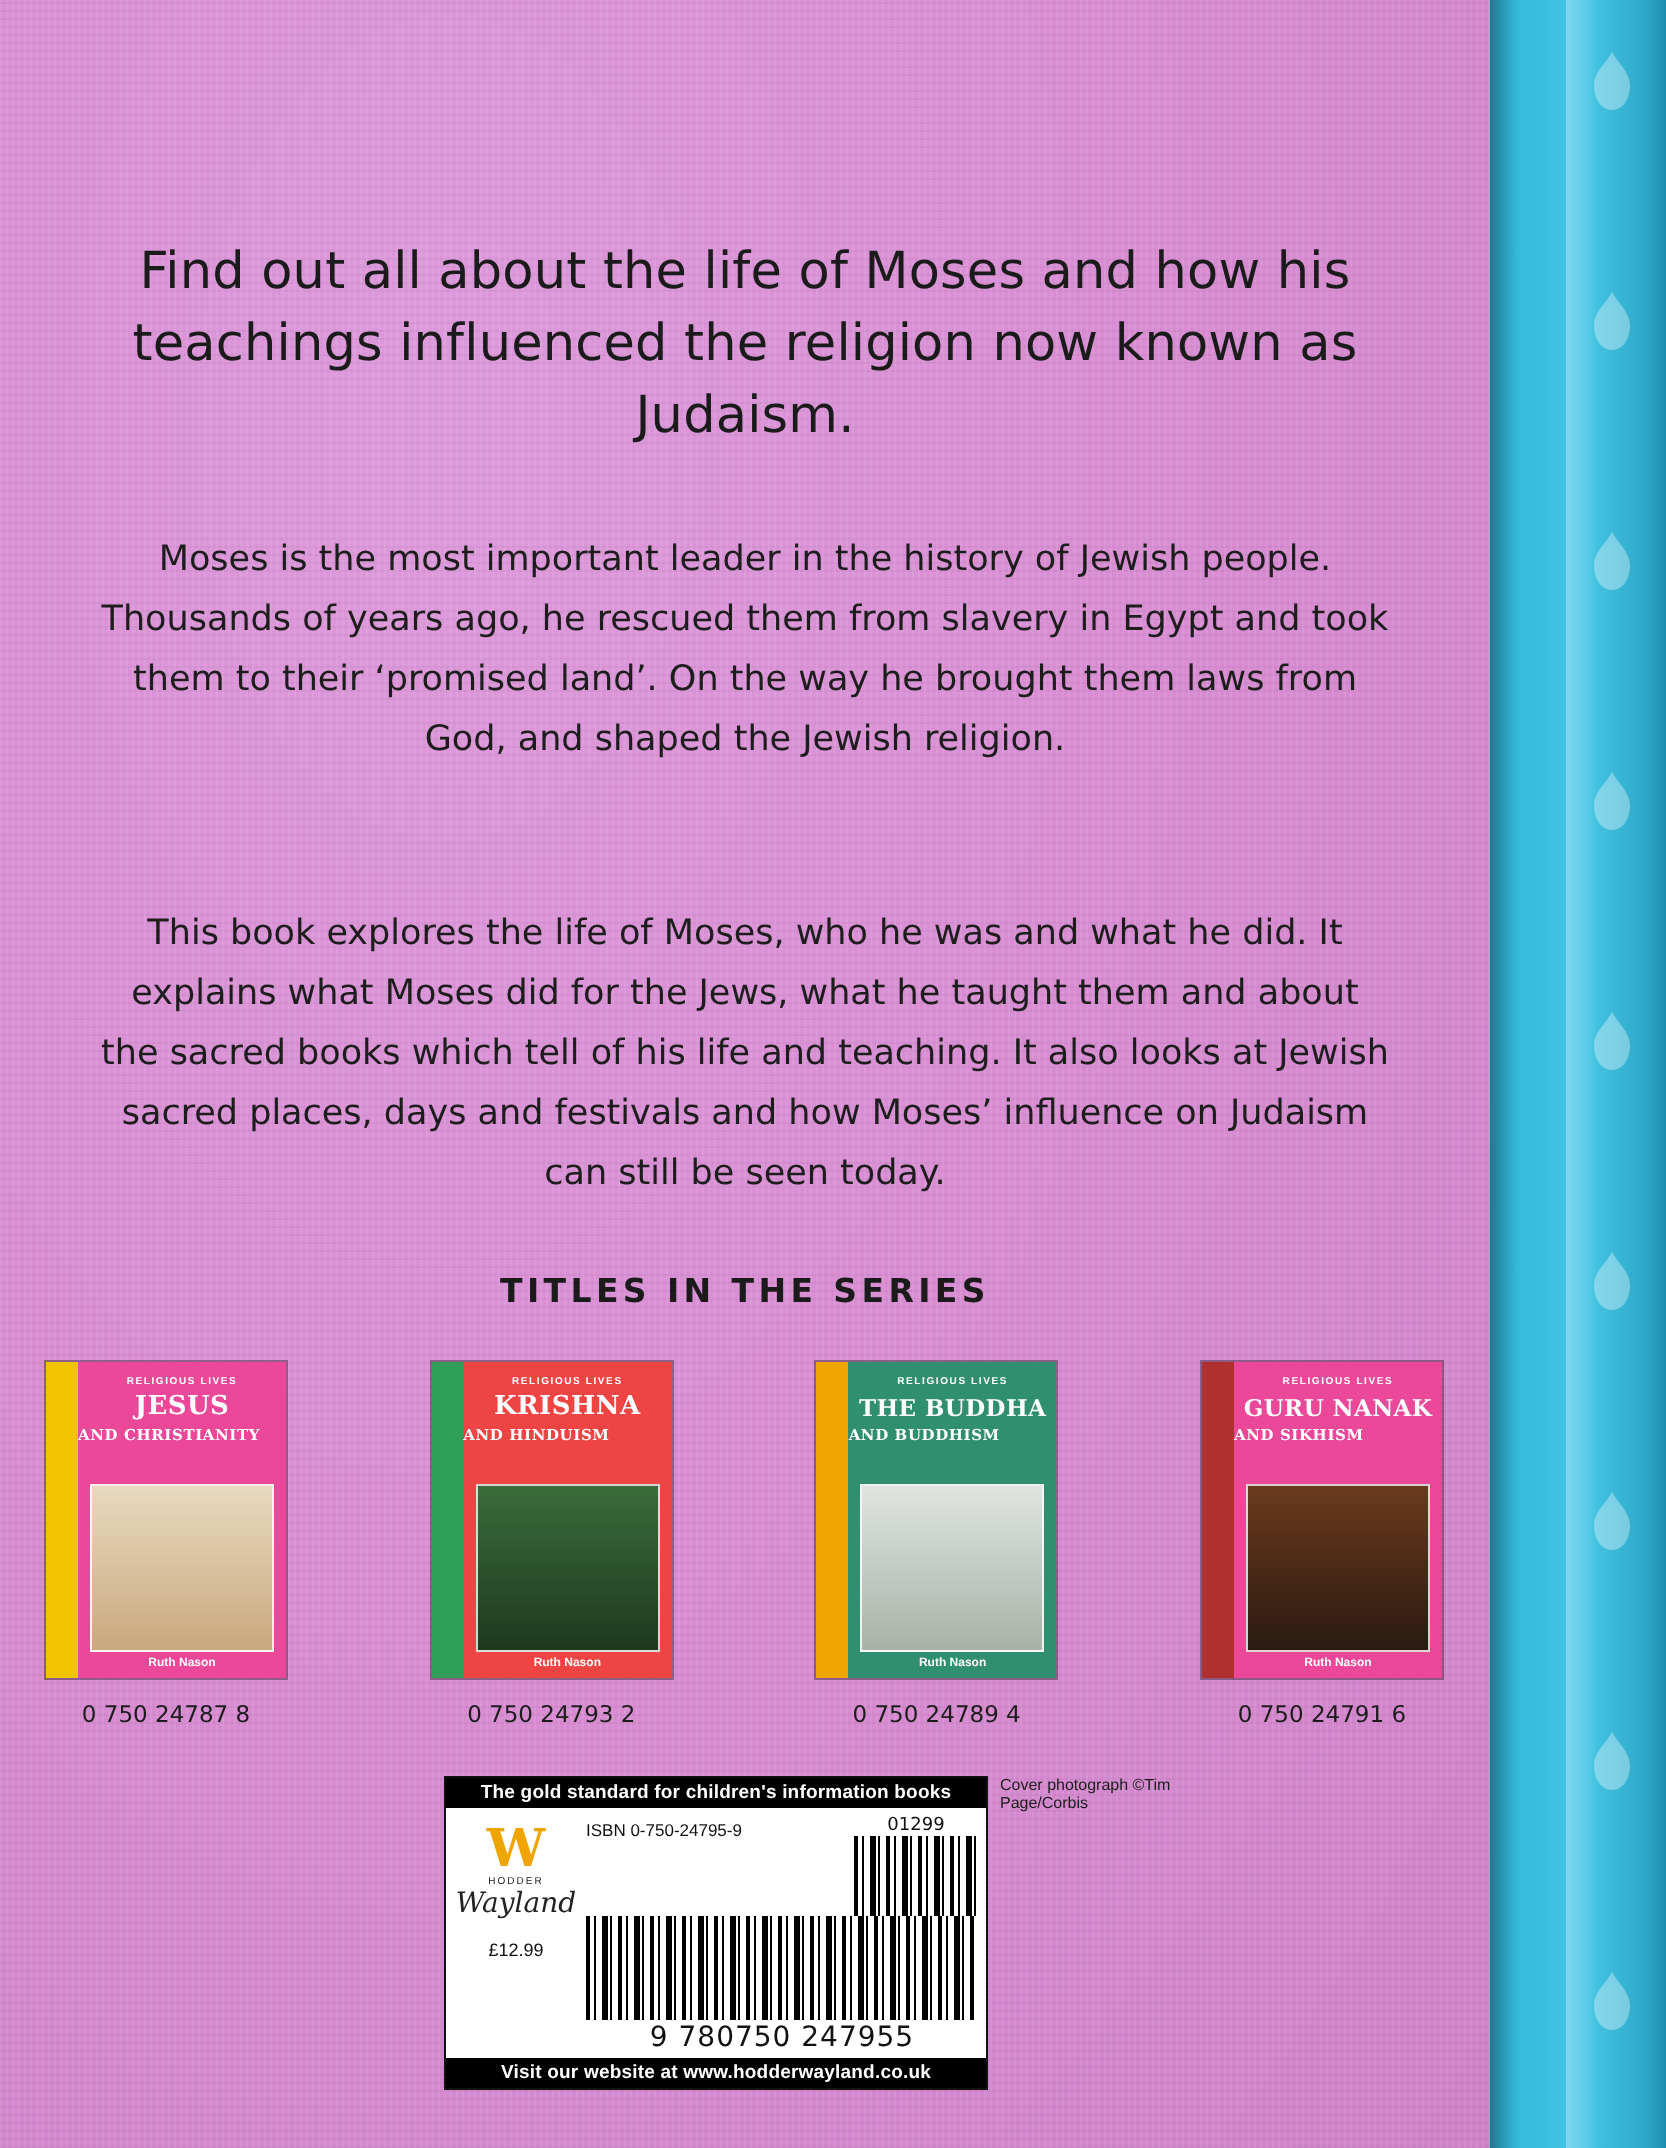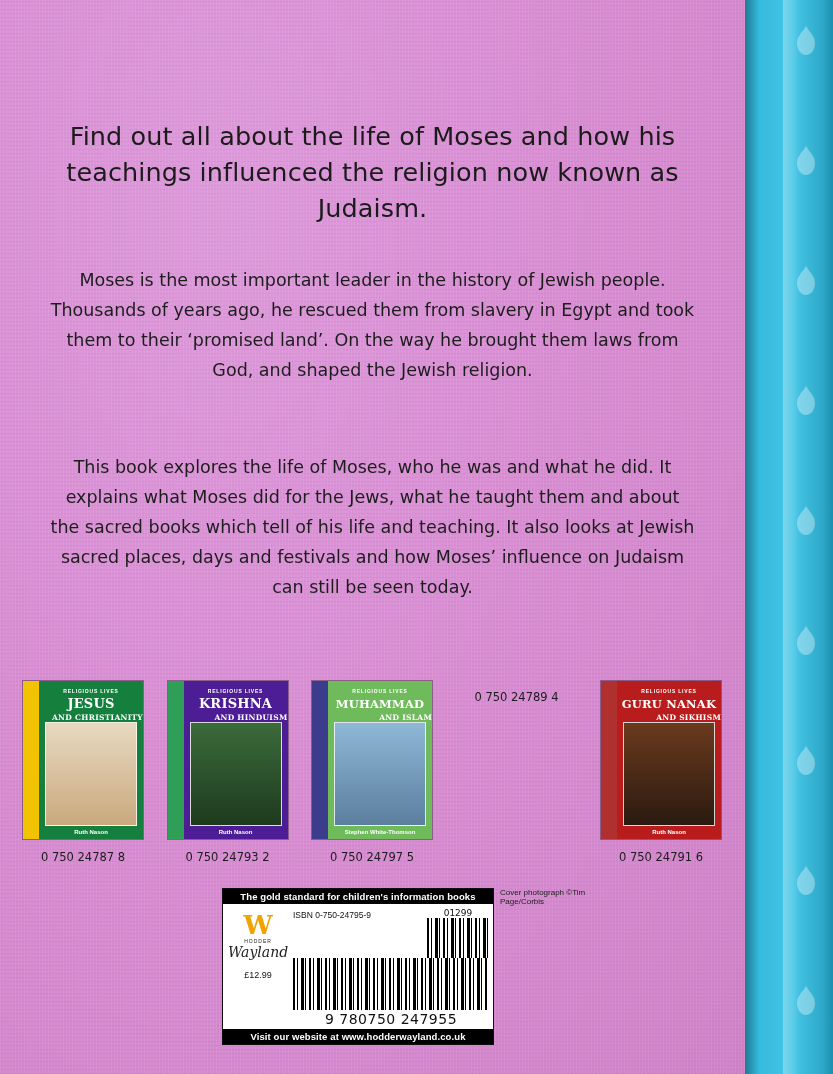--- a/index.html
+++ b/index.html
@@ -161,29 +161,28 @@
     font-size: 13px;
     color: #ffffff;
     font-weight: bold;
     font-family: "DejaVu Serif", serif;
     line-height: 14px;
     padding-top: 3px;
     letter-spacing: 0.2px;
   }
   .mini-title.small { font-size: 11.5px; }
   .mini-sub {
-    text-align: right;
+    text-align: left;
     font-size: 7.5px;
     color: #ffffff;
     font-weight: bold;
     font-family: "DejaVu Serif", serif;
     letter-spacing: 0.3px;
     padding-top: 2px;
-    padding-bottom: 0;
-    margin-left: 10px;
+    padding-bottom: 20px;
   }
   .mini-photo {
     margin: 0 6px;
     flex: 1 1 auto;
     border: 1px solid rgba(255,255,255,0.8);
     position: relative;
     overflow: hidden;
   }
   .mini-author {
     text-align: center;
@@ -375,73 +374,71 @@
   </div>
 
   <div class="content">
 
     <div class="headline">Find out all about the life of Moses and how his teachings influenced the religion now known as Judaism.</div>
 
     <div class="para-block" id="para1">Moses is the most important leader in the history of Jewish people. Thousands of years ago, he rescued them from slavery in Egypt and took them to their ‘promised land’. On the way he brought them laws from God, and shaped the Jewish religion.</div>
 
     <div class="para-block" id="para2">This book explores the life of Moses, who he was and what he did. It explains what Moses did for the Jews, what he taught them and about the sacred books which tell of his life and teaching. It also looks at Jewish sacred places, days and festivals and how Moses’ influence on Judaism can still be seen today.</div>
 
+    <div class="titles-heading">TITLES IN THE SERIES</div>
 
     <div class="series-row">
 
       <div class="series-item">
         <div class="mini-cover">
           <div class="mini-spine" style="background:#f2c300"></div>
-          <div class="mini-body" style="background:#15803d">
+          <div class="mini-body" style="background:#ec4899">
             <div class="mini-series-label">RELIGIOUS LIVES</div>
             <div class="mini-title">JESUS</div>
             <div class="mini-sub">AND CHRISTIANITY</div>
             <div class="mini-photo" style="background:linear-gradient(180deg,#e8d9c0,#c9a97e)"></div>
             <div class="mini-author">Ruth Nason</div>
           </div>
         </div>
         <div class="isbn">0 750 24787 8</div>
       </div>
 
       <div class="series-item">
         <div class="mini-cover">
           <div class="mini-spine" style="background:#2f9e57"></div>
-          <div class="mini-body" style="background:#4c1d95">
+          <div class="mini-body" style="background:#ef4444">
             <div class="mini-series-label">RELIGIOUS LIVES</div>
             <div class="mini-title">KRISHNA</div>
             <div class="mini-sub">AND HINDUISM</div>
             <div class="mini-photo" style="background:linear-gradient(180deg,#3b6b3b,#1e3a1e)"></div>
             <div class="mini-author">Ruth Nason</div>
           </div>
         </div>
         <div class="isbn">0 750 24793 2</div>
       </div>
 
+
       <div class="series-item">
         <div class="mini-cover">
-          <div class="mini-spine" style="background:#3c3c8c"></div>
-          <div class="mini-body" style="background:#6fba5a">
+          <div class="mini-spine" style="background:#f0a400"></div>
+          <div class="mini-body" style="background:#2f8f6e">
             <div class="mini-series-label">RELIGIOUS LIVES</div>
-            <div class="mini-title small">MUHAMMAD</div>
-            <div class="mini-sub">AND ISLAM</div>
-            <div class="mini-photo" style="background:linear-gradient(180deg,#8fb8d6,#5c7f9e)"></div>
-            <div class="mini-author">Stephen White-Thomson</div>
+            <div class="mini-title small">THE BUDDHA</div>
+            <div class="mini-sub">AND BUDDHISM</div>
+            <div class="mini-photo" style="background:linear-gradient(180deg,#dfe4df,#a9b2a9)"></div>
+            <div class="mini-author">Ruth Nason</div>
           </div>
         </div>
-        <div class="isbn">0 750 24797 5</div>
-      </div>
-
-      <div class="series-item">
         <div class="isbn">0 750 24789 4</div>
       </div>
 
       <div class="series-item">
         <div class="mini-cover">
           <div class="mini-spine" style="background:#b03030"></div>
-          <div class="mini-body" style="background:#b91c1c">
+          <div class="mini-body" style="background:#ec4899">
             <div class="mini-series-label">RELIGIOUS LIVES</div>
             <div class="mini-title small">GURU NANAK</div>
             <div class="mini-sub">AND SIKHISM</div>
             <div class="mini-photo" style="background:linear-gradient(180deg,#6b3a1e,#2a1a10)"></div>
             <div class="mini-author">Ruth Nason</div>
           </div>
         </div>
         <div class="isbn">0 750 24791 6</div>
       </div>
 

